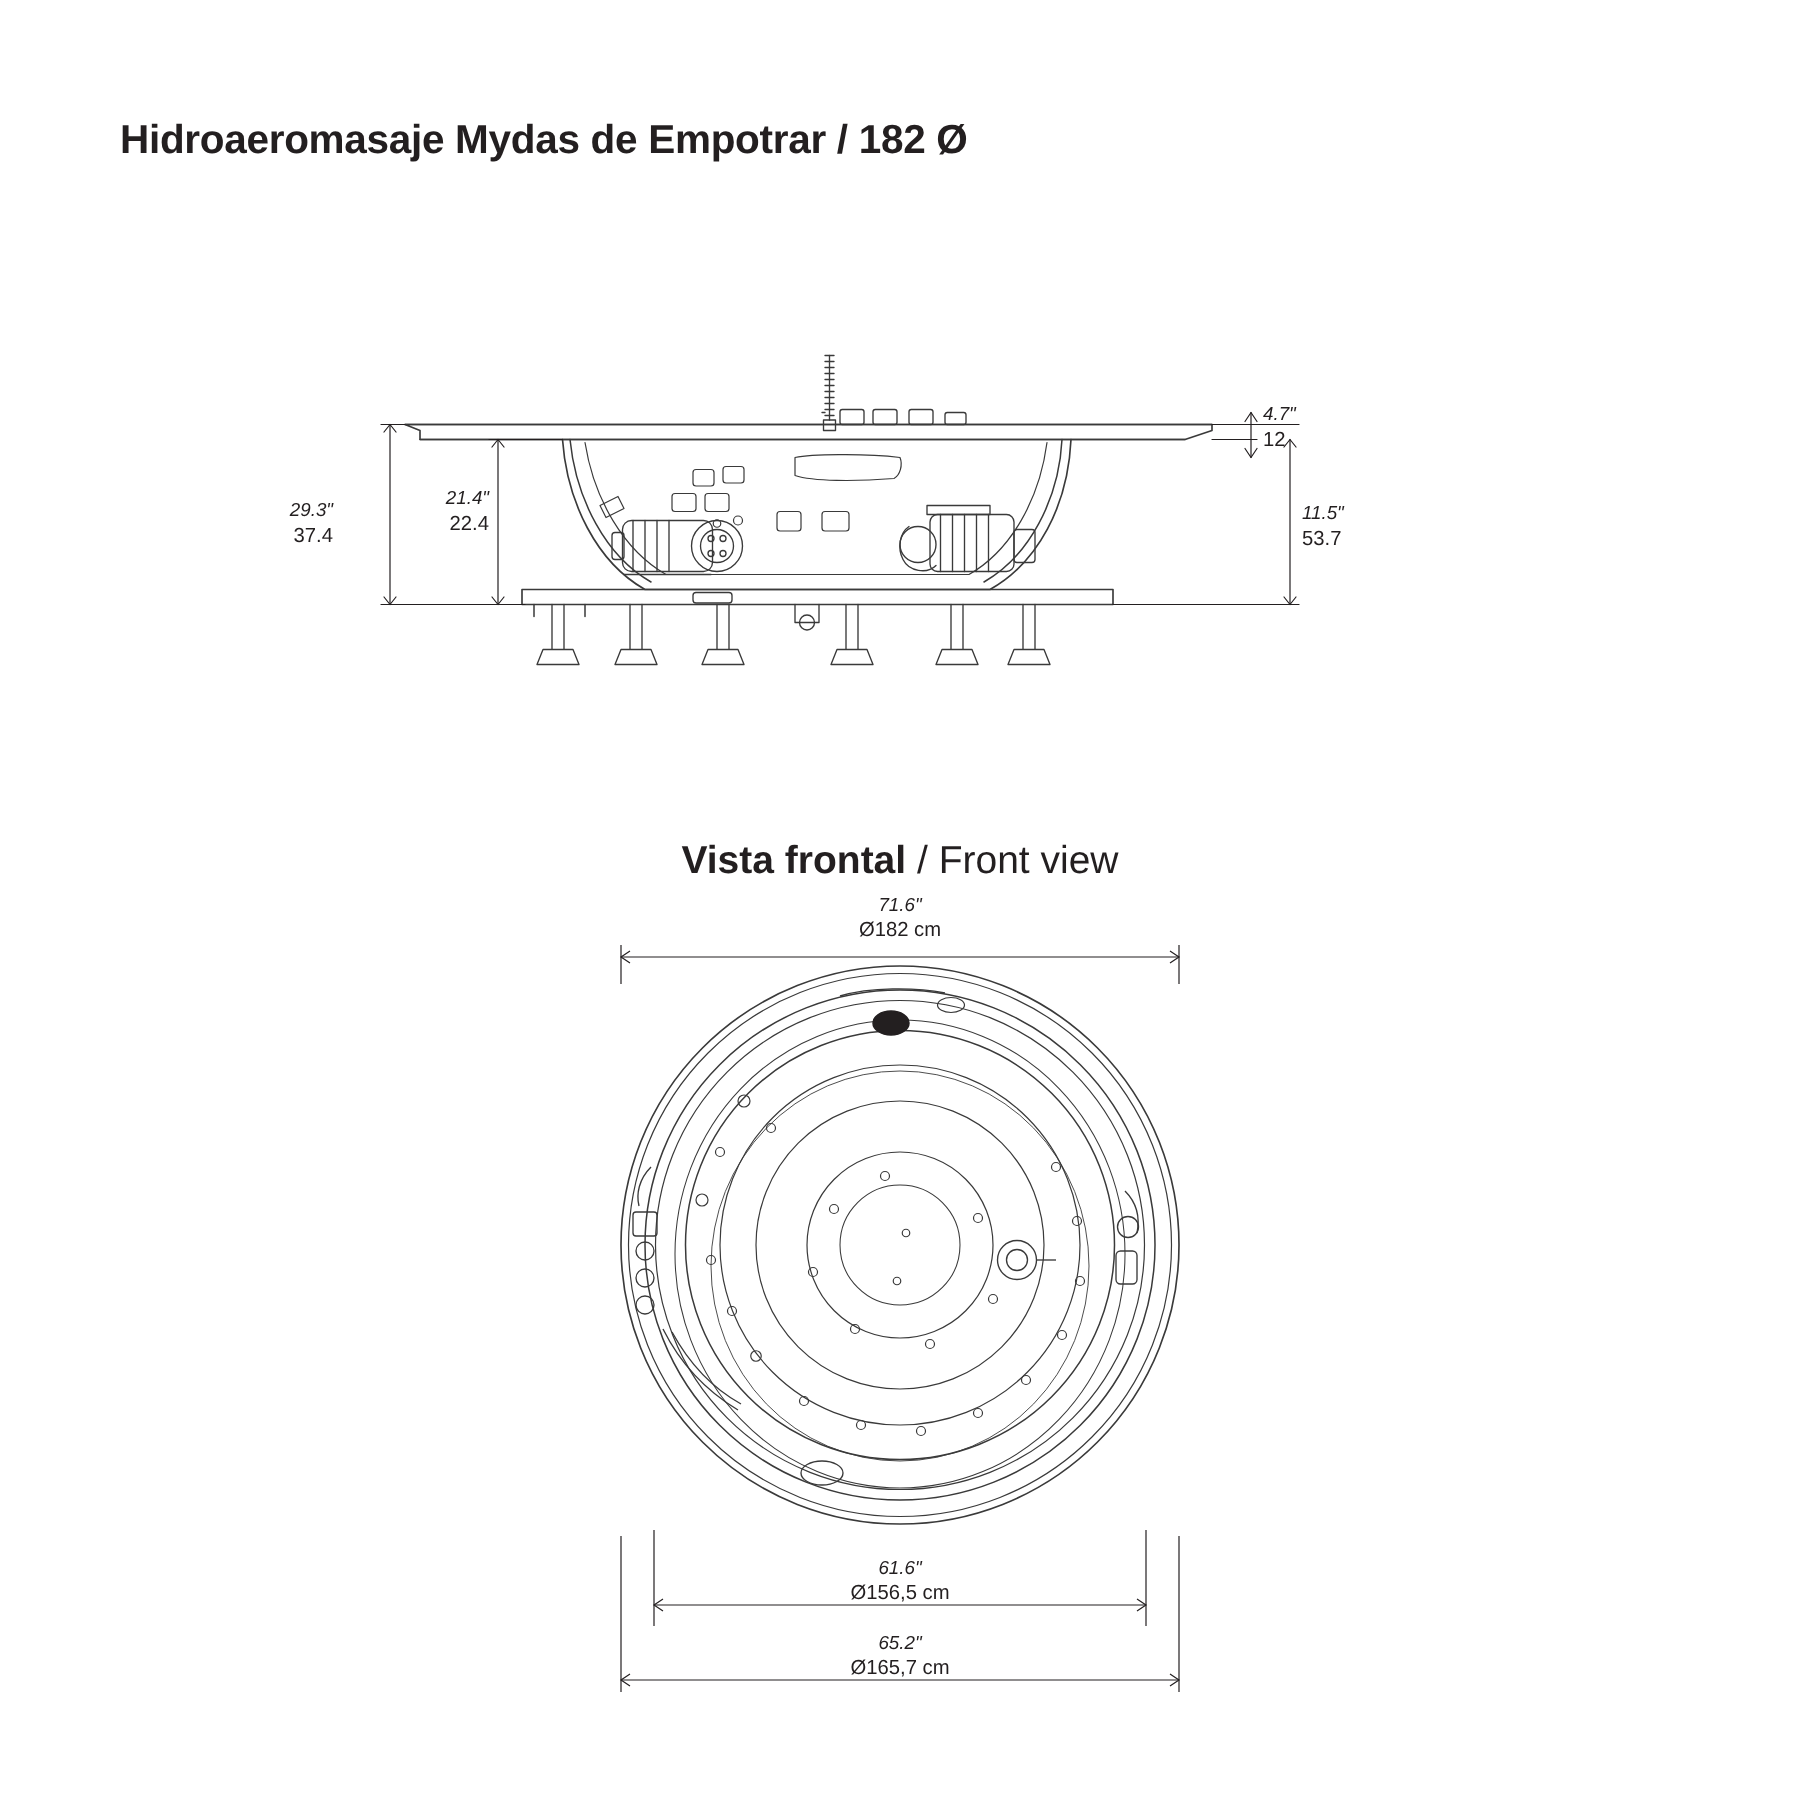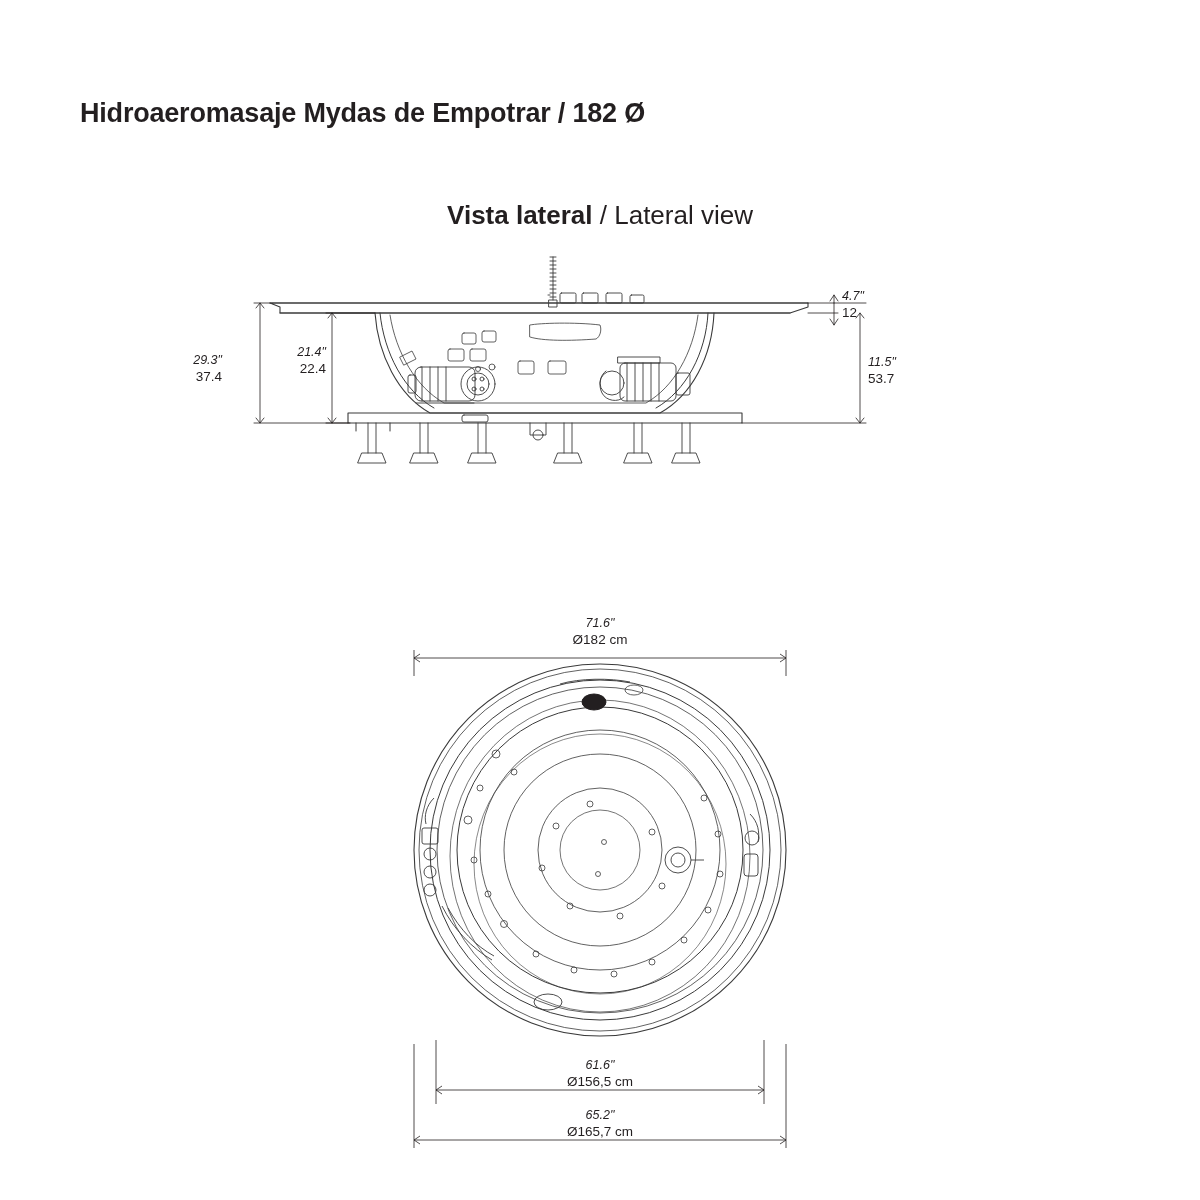--- a/index.html
+++ b/index.html
@@ -6,21 +6,21 @@
   html, body { margin: 0; padding: 0; }
   body {
     width: 1200px;
     height: 1200px;
     background: #ffffff;
     font-family: "Liberation Sans", sans-serif;
     color: #231f20;
     position: relative;
     overflow: hidden;
   }
-  .page { position: relative; width: 1200px; height: 916px; margin-top: 20px; }
+  .page { position: relative; width: 1200px; height: 916px; }
 
   .title {
     position: absolute;
     left: 80px;
     top: 78px;
     font-size: 27px;
     font-weight: bold;
     letter-spacing: -0.2px;
     color: #231f20;
   }
@@ -58,23 +58,20 @@
   .dim-label.center { text-align: center; }
   .dim-label.right { text-align: right; }
 </style>
 </head>
 <body>
 
 <div class="page">
 
   <div class="title">Hidroaeromasaje Mydas de Empotrar / 182 Ø</div>
 
-  <div class="section-heading" id="lateral-heading">
-    <span class="es">Vista lateral</span><span class="sep"> / </span><span class="en">Lateral view</span>
-  </div>
 
   <div class="drawing" id="lateral-drawing">
     <svg width="660" height="265" viewBox="0 0 660 265" fill="none" stroke="#3a3a3a" stroke-width="1" stroke-linejoin="round" stroke-linecap="round">
       <g>
 
         <g stroke-width="0.9">
           <path d="M323 12 L323 55"></path>
           <path d="M320 12 L326 12"></path>
           <path d="M320 16 L326 16 M320 20 L326 20 M320 24 L326 24 M320 28 L326 28 M320 32 L326 32 M320 36 L326 36 M320 40 L326 40 M320 44 L326 44 M320 48 L326 48 M320 52 L326 52"></path>
           <path d="M319 55 L327 55 L327 62 L319 62 Z"></path>
@@ -194,20 +191,23 @@
       <span class="inch">4.7"</span>
       <span class="cm">12</span>
     </div>
 
     <div class="dim-label" style="left:638px; top:110px; width:80px;">
       <span class="inch">11.5"</span>
       <span class="cm">53.7</span>
     </div>
   </div>
 
+  <div class="section-heading" id="frontal-heading">
+    <span class="es">Vista frontal</span><span class="sep"> / </span><span class="en">Front view</span>
+  </div>
 
   <div class="drawing" id="frontal-drawing">
     <svg width="420" height="560" viewBox="0 0 420 560" fill="none" stroke="#3a3a3a" stroke-width="1">
       <g transform="translate(210,230)">
 
         <circle r="186" stroke-width="1.1"></circle>
         <circle r="181" stroke-width="0.8"></circle>
         <circle r="170" stroke-width="1"></circle>
         <circle r="163" stroke-width="0.8"></circle>
         <circle r="143" stroke-width="1"></circle>

